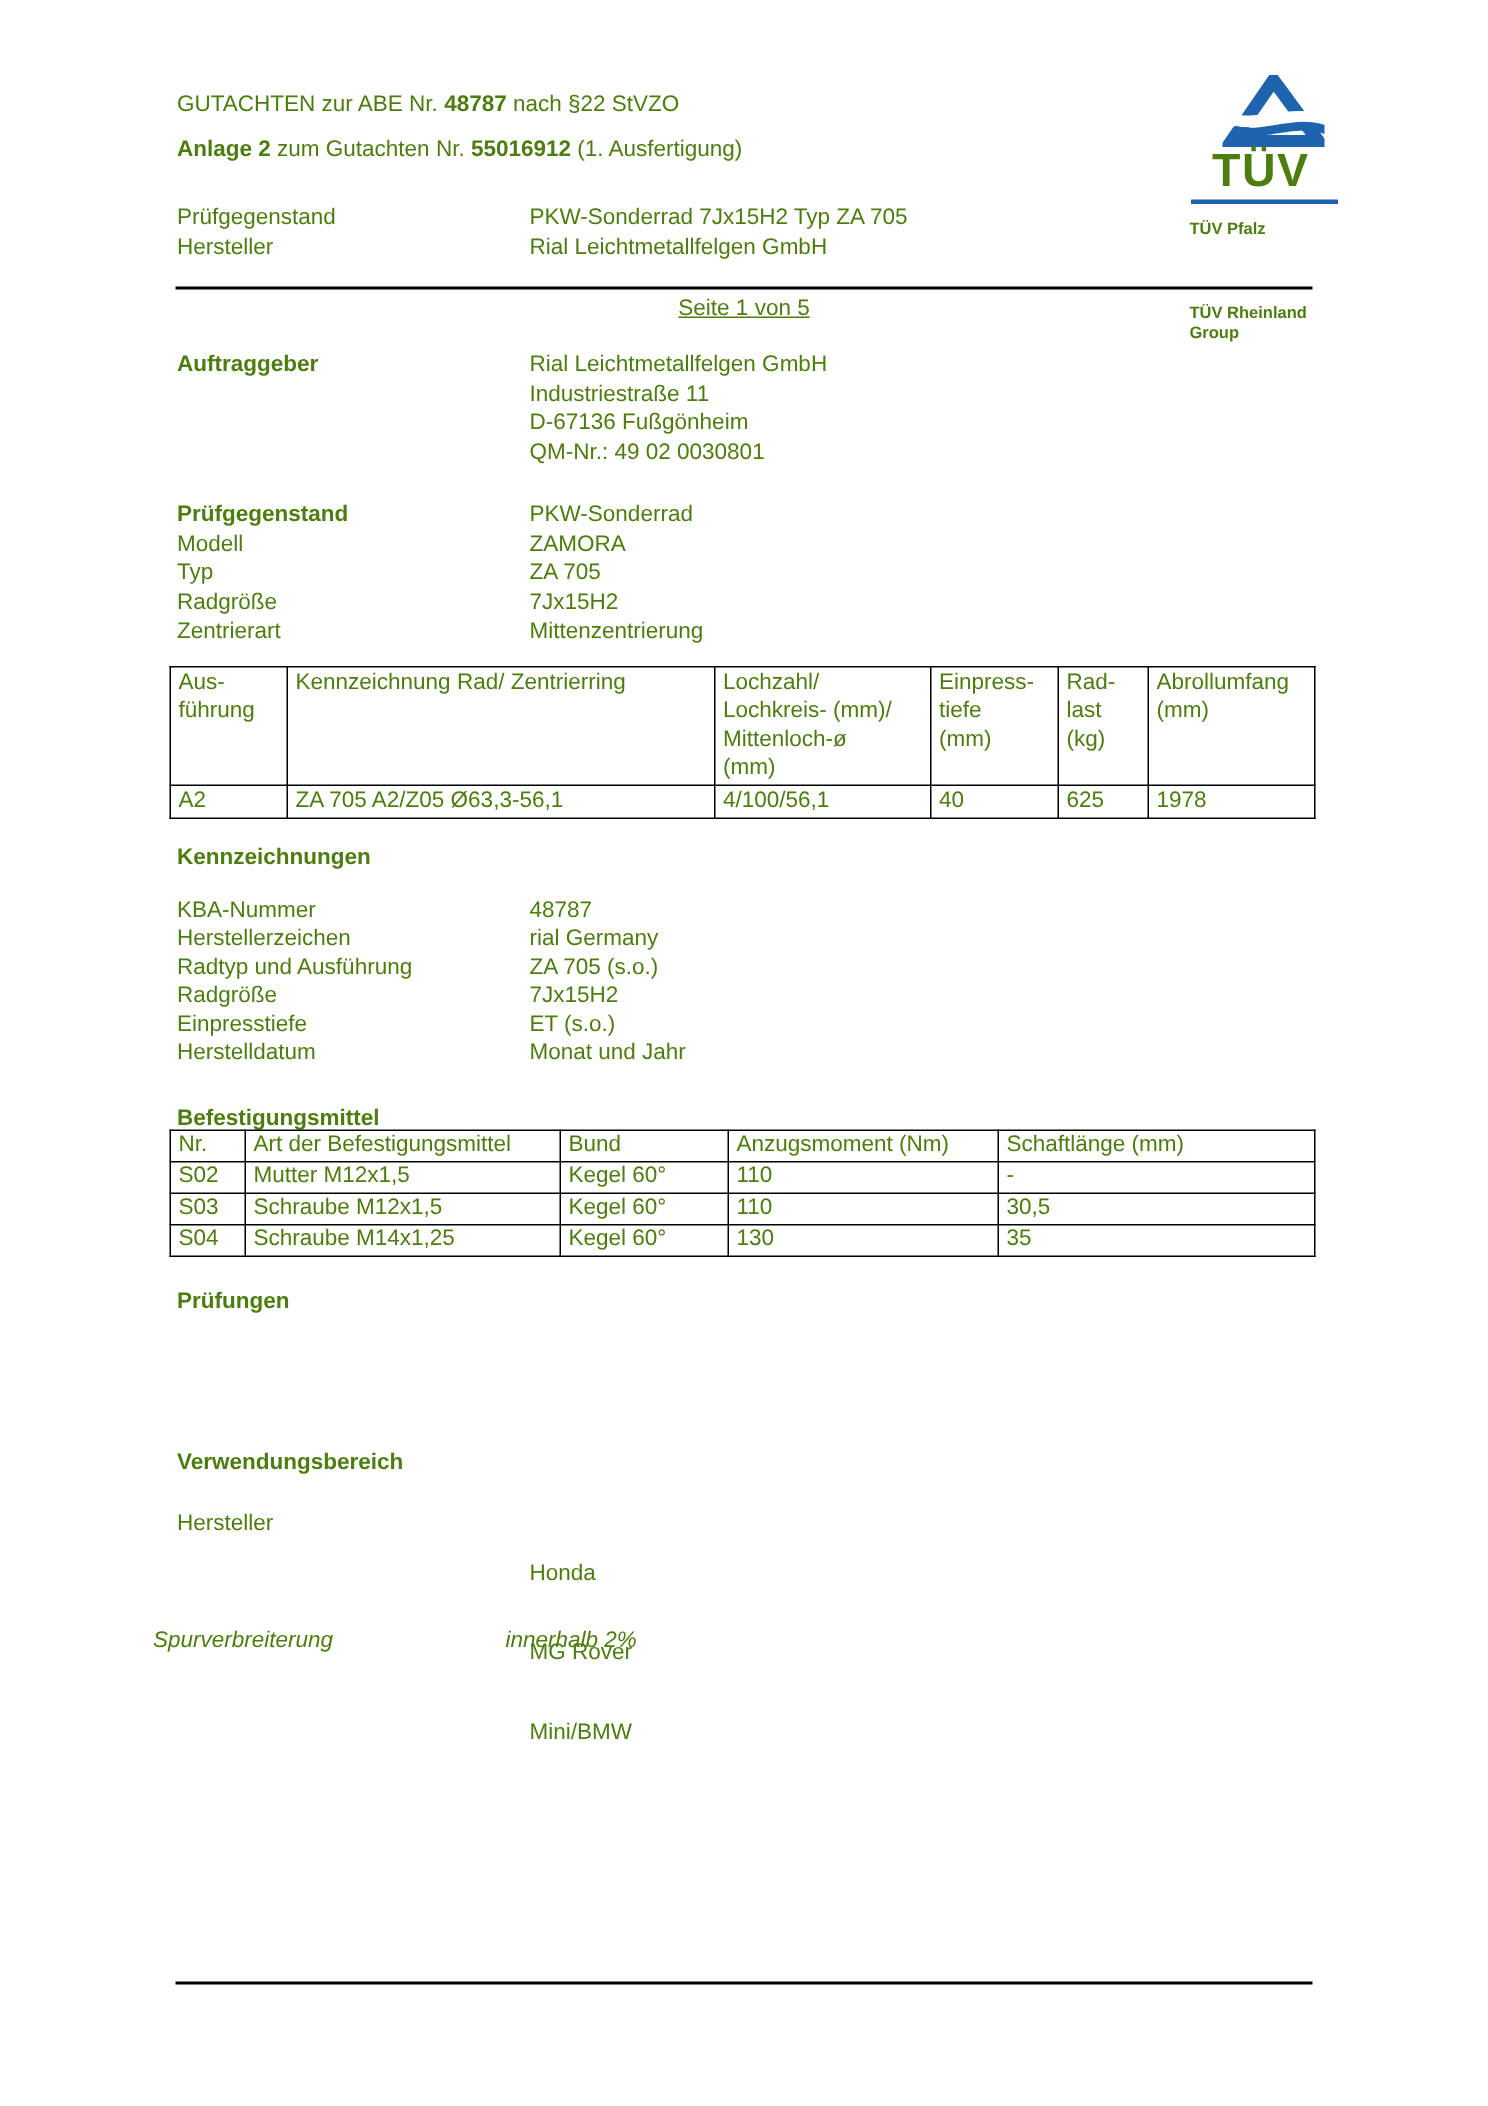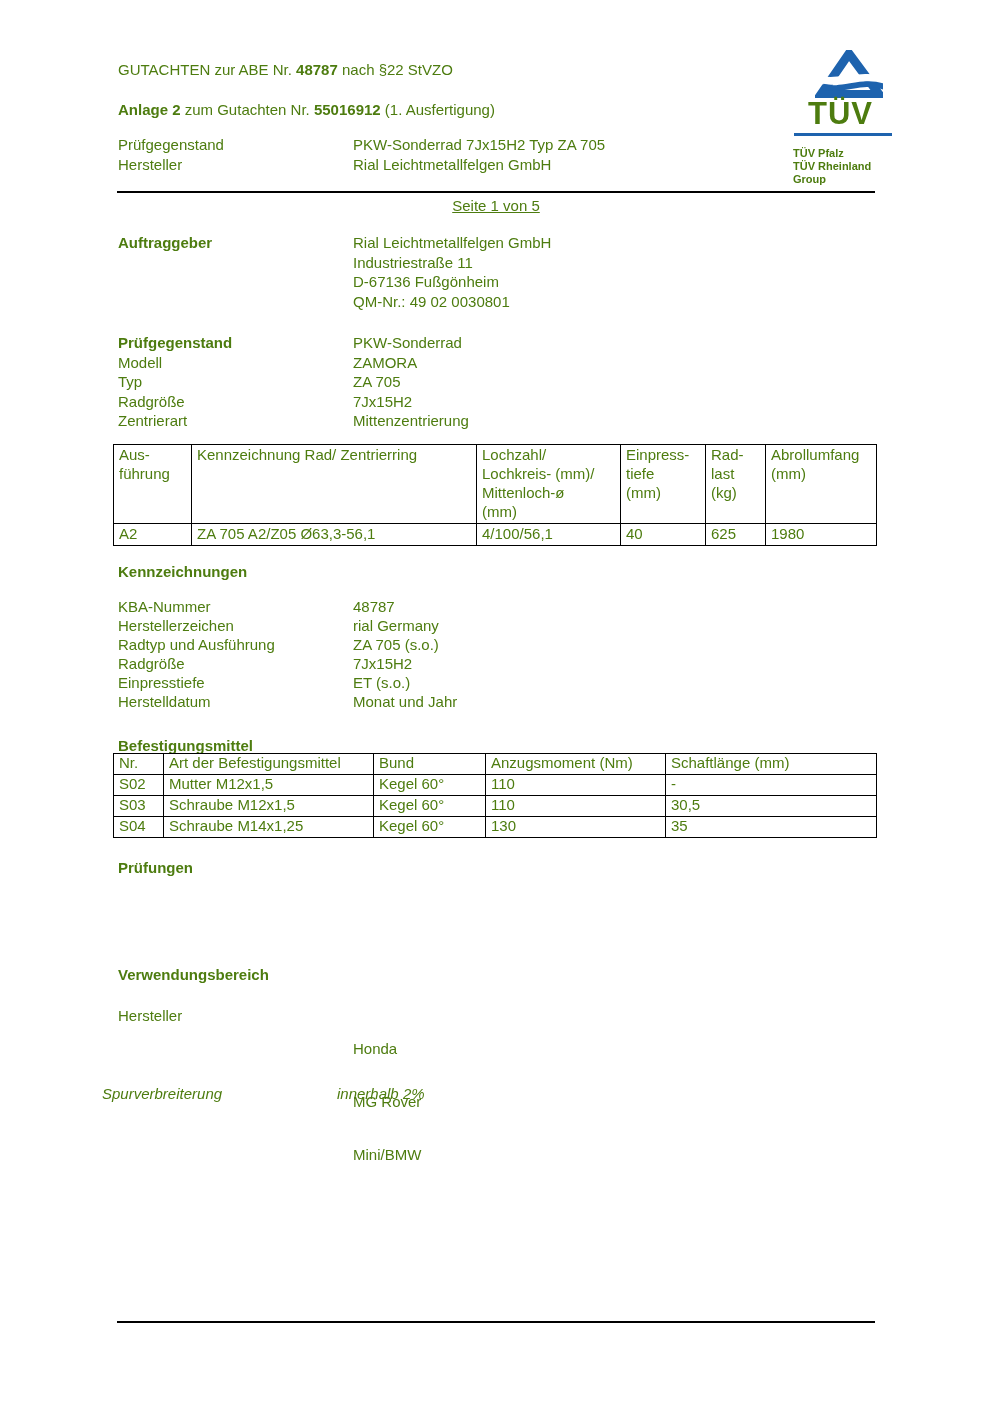--- a/index.html
+++ b/index.html
@@ -14,21 +14,21 @@
   .lv { display:flex; }
   .lv .lbl { width:235px; flex:none; }
   .stack div { line-height:19.5px; }
   .rule { position:absolute; left:117px; width:758px; height:2px; background:#000; }
 
   
   .logo { position:absolute; left:793px; top:50px; width:110px; }
   .logo svg { display:block; margin-left:22px; }
   .logo .wordmark { font-size:31px; font-weight:bold; letter-spacing:1px; line-height:30px; margin-left:15px; margin-top:1px; }
   .logo .blue-rule { width:98px; height:3px; margin-left:1px; margin-top:4px; }
-  .logo .sub { font-size:11px; font-weight:bold; line-height:13px; }
+  .logo .sub { font-size:11px; font-weight:bold; line-height:13px;margin-top:43px; }
   .logo .sub1 { margin-top:11px; }
 
   
   table { border-collapse:collapse; table-layout:fixed; position:absolute; left:113px; }
   th, td {
     border:1.5px solid #000; text-align:left; font-weight:normal;
     vertical-align:top; font-size:15px; padding:0 5px;
   }
   .t1 th { white-space:pre-line; line-height:19px; height:79px; }
   .t1 td { height:22px; line-height:19px; }
@@ -37,21 +37,21 @@
   .para { white-space:pre-line; line-height:20px; width:760px; }
   .lh20 div { line-height:20px;margin-top:33px; }
 </style>
 </head>
 <body>
 
 <div class="page">
 
   <div class="abs" style="top:60px;left:118px;"><span>GUTACHTEN zur ABE Nr. </span><span class="bold">48787</span><span> nach §22 StVZO</span></div>
 
-  <div class="abs" style="top:100px;left:118px;"><span class="bold">Anlage 2</span><span> zum Gutachten Nr. </span><span class="bold">55016912</span><span> (1. Ausfertigung)</span></div>
+  <div class="abs" style="top:90px;left:118px;"><span class="bold">Anlage 2</span><span> zum Gutachten Nr. </span><span class="bold">55016912</span><span> (1. Ausfertigung)</span></div>
 
   <div class="abs lv" style="top:135px;left:118px;">
     <div class="lbl">Prüfgegenstand</div>
     <div>PKW-Sonderrad 7Jx15H2 Typ ZA 705</div>
   </div>
   <div class="abs lv" style="top:155px;left:118px;">
     <div class="lbl">Hersteller</div>
     <div>Rial Leichtmetallfelgen GmbH</div>
   </div>
 
@@ -131,21 +131,21 @@
 (mm)</th>
       </tr>
     </thead>
     <tbody>
       <tr>
         <td>A2</td>
         <td>ZA 705 A2/Z05 Ø63,3-56,1</td>
         <td>4/100/56,1</td>
         <td>40</td>
         <td>625</td>
-        <td>1980</td>
+        <td>1978</td>
       </tr>
     </tbody>
   </table>
 
   <div class="abs" style="top:562px;left:118px;line-height:19px;">
     <div class="bold" style="margin-bottom:16px;">Kennzeichnungen</div>
     <div class="lv">
         <div class="lbl">KBA-Nummer</div>
         <div>48787</div>
       </div>

